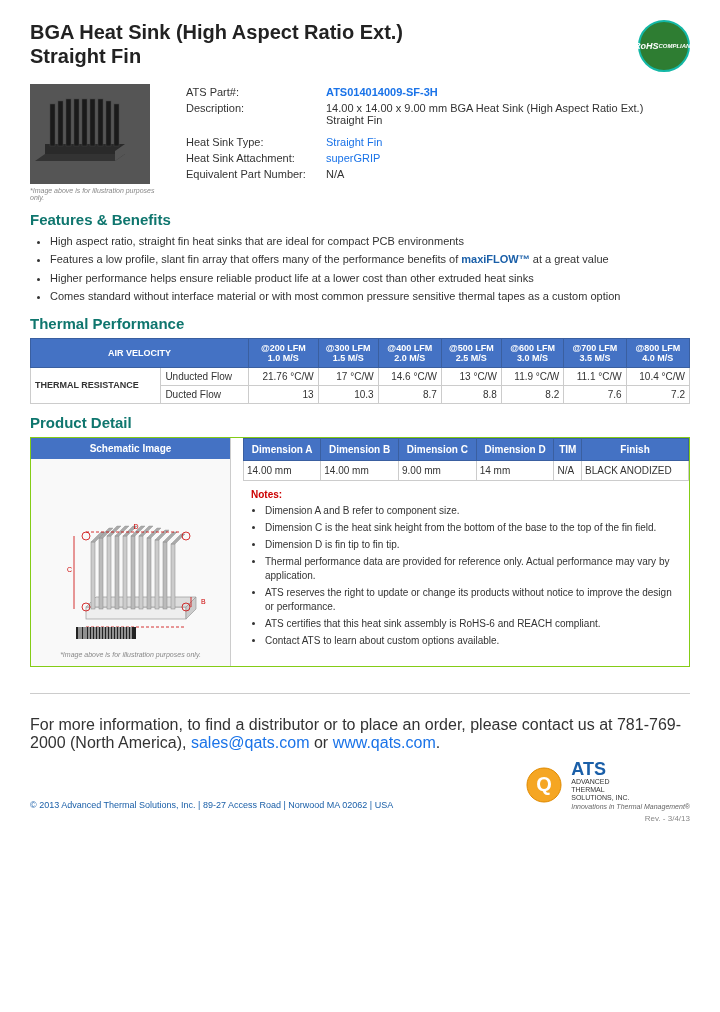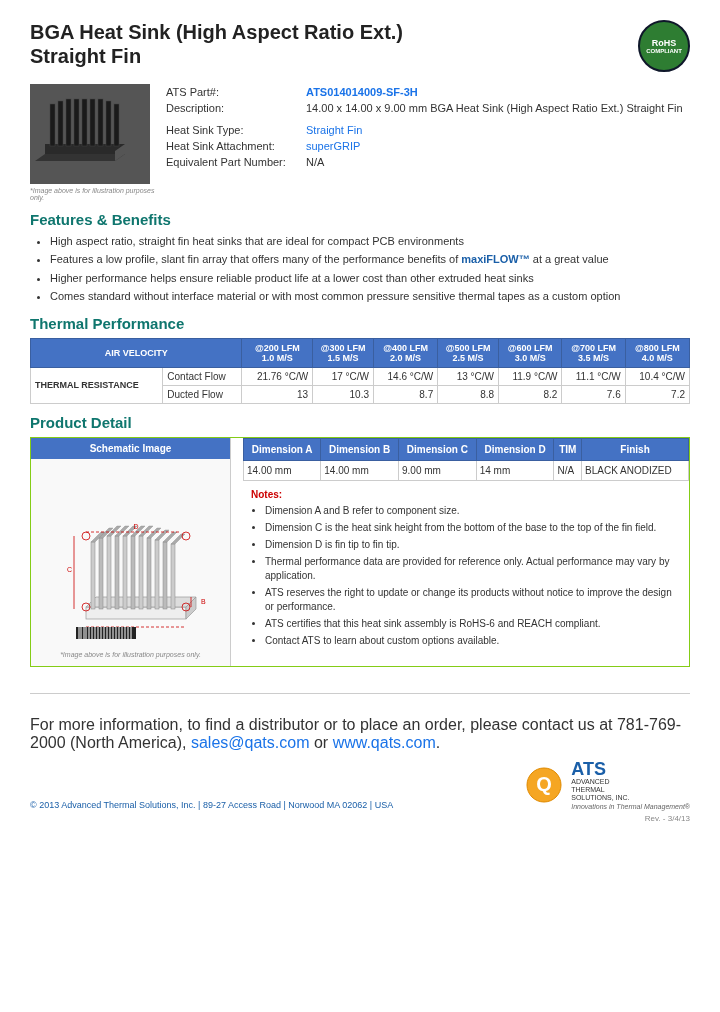--- a/index.html
+++ b/index.html
@@ -29,34 +29,36 @@
       font-weight: bold;
       color: #222;
       line-height: 1.2;
     }
     .rohs-badge {
       width: 52px;
       height: 52px;
       border-radius: 50%;
       background: #2e7d32;
       display: flex;
-      flex-direction: column;
+      flex-direction: row;
       align-items: center;
       justify-content: center;
       color: white;
       font-size: 7px;
       font-weight: bold;
       text-align: center;
-      border: 2px solid #0f172a;
+      border: 2px solid #14b8a6;
+      font-style: italic;
     }
     .rohs-badge .rohs-text { font-size: 9px; font-weight: bold; }
     .rohs-badge .compliant-text { font-size: 6px; }
     .product-info-section {
       display: flex;
       margin-bottom: 10px;
+      gap: 20px;
     }
     .product-image-area {
       width: 130px;
       flex-shrink: 0;
     }
     .product-image-box {
       width: 120px;
       height: 100px;
       background: #555;
       display: flex;
@@ -351,21 +353,21 @@
         <th>@400 LFM<br>2.0 M/S</th>
         <th>@500 LFM<br>2.5 M/S</th>
         <th>@600 LFM<br>3.0 M/S</th>
         <th>@700 LFM<br>3.5 M/S</th>
         <th>@800 LFM<br>4.0 M/S</th>
       </tr>
     </thead>
     <tbody>
       <tr>
         <td class="thermal-res-label" rowspan="2" style="font-size:9px; font-weight:bold;">THERMAL RESISTANCE</td>
-        <td class="row-label">Contact Flow</td>
+        <td class="row-label">Unducted Flow</td>
         <td>21.76 °C/W</td>
         <td>17 °C/W</td>
         <td>14.6 °C/W</td>
         <td>13 °C/W</td>
         <td>11.9 °C/W</td>
         <td>11.1 °C/W</td>
         <td>10.4 °C/W</td>
       </tr>
       <tr>
         <td class="row-label">Ducted Flow</td>

